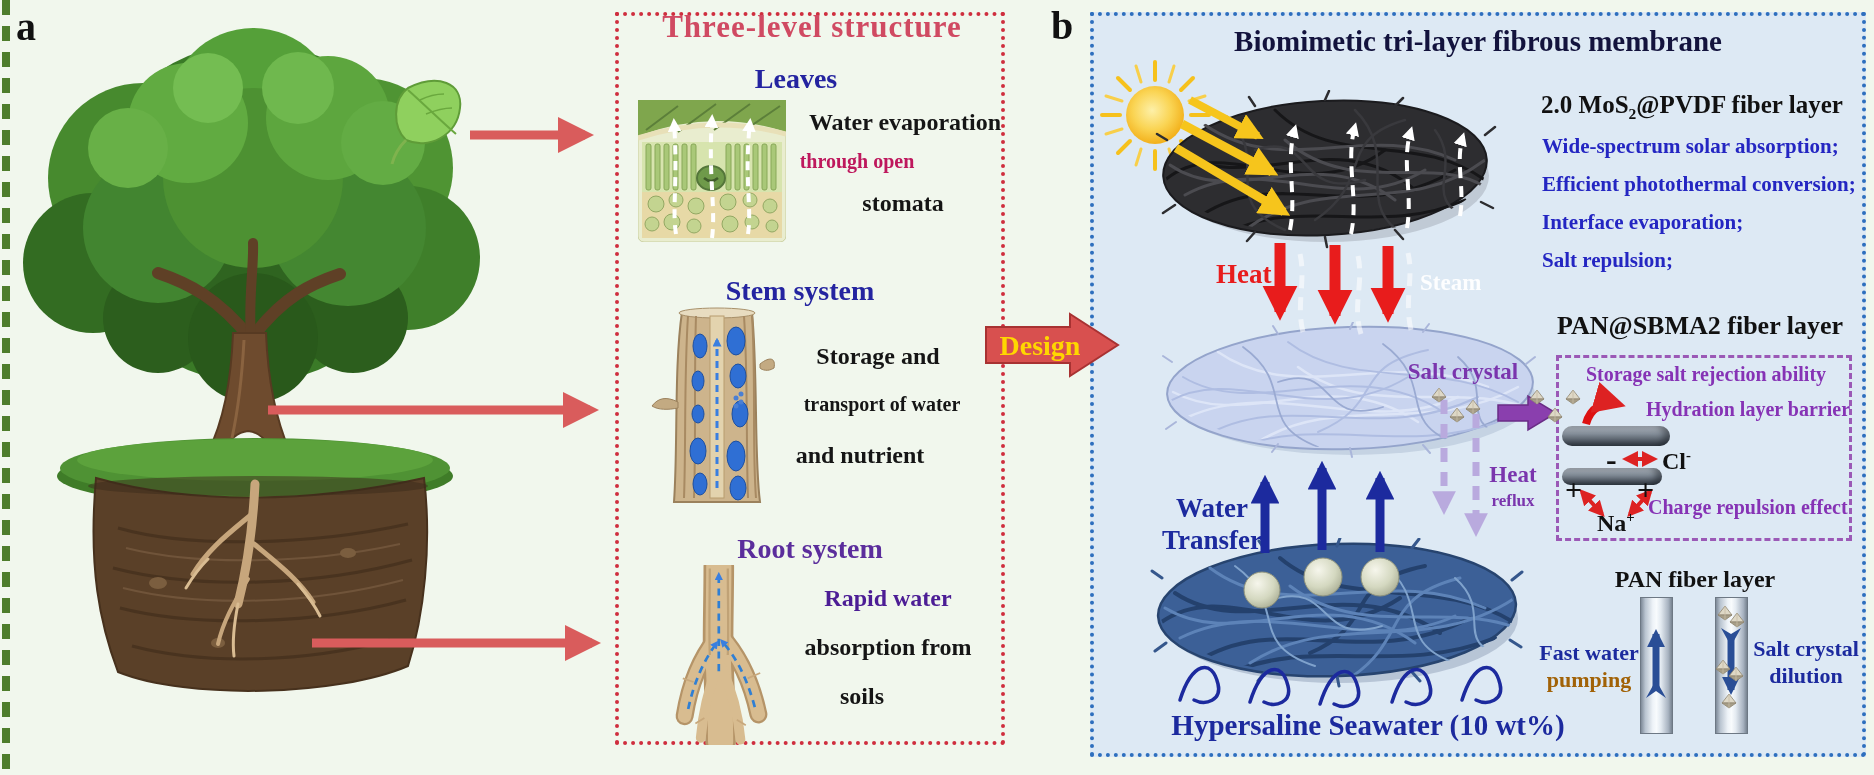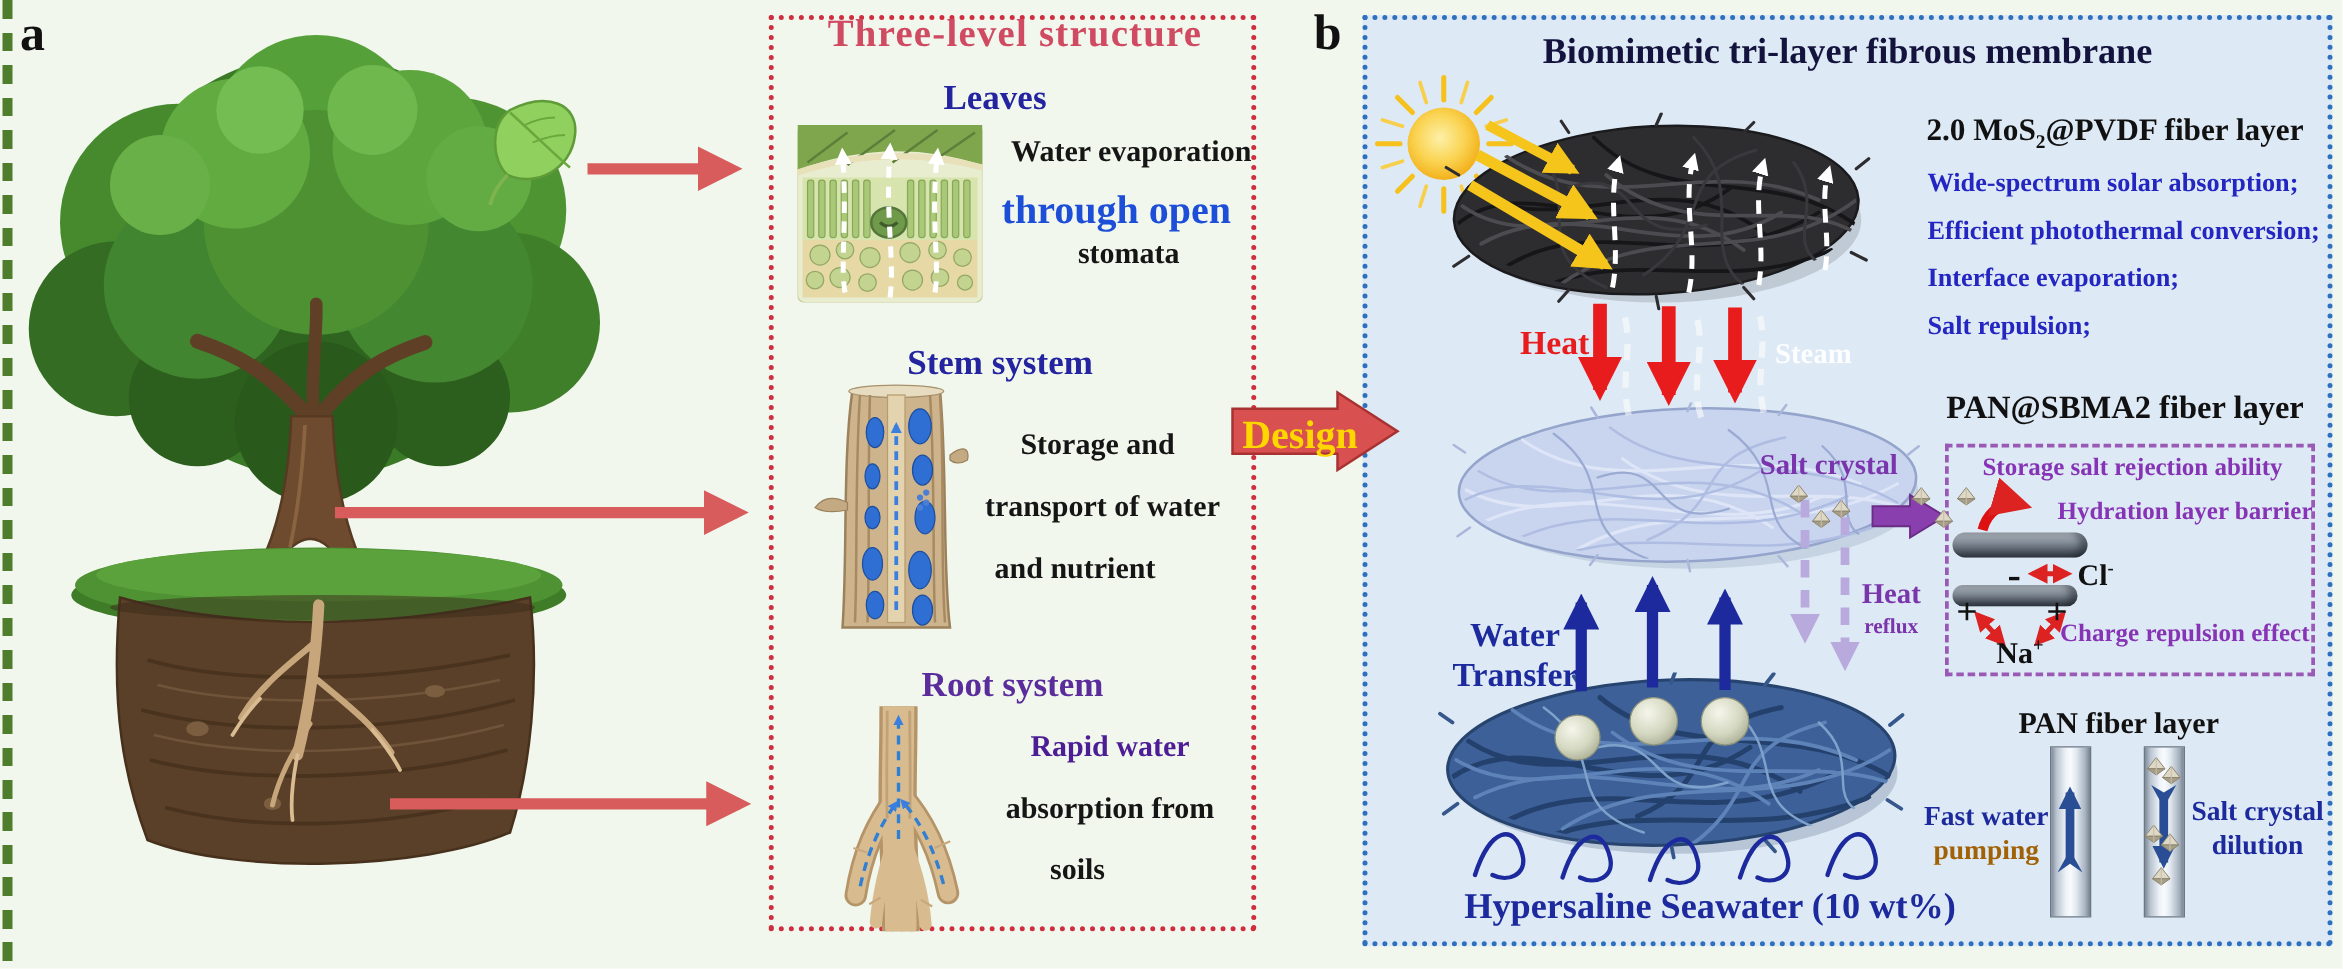--- a/index.html
+++ b/index.html
@@ -481,34 +481,34 @@
     </g>
   </svg>
 
   <div class="t" style="left:16px;top:6px;font-size:40px;color:#111;">a</div>
   <div class="t" style="left:1051px;top:5px;font-size:40px;color:#111;">b</div>
 
   <div class="t c" style="left:812px;top:11px;font-size:31px;color:#d04a62;letter-spacing:1px;">Three-level  structure</div>
 
   <div class="t c" style="left:796px;top:64px;font-size:28px;color:#2424a0;">Leaves</div>
   <div class="t c" style="left:905px;top:110px;font-size:24px;color:#151515;">Water evaporation</div>
-  <div class="t c" style="left:893px;top:151px;font-size:32px;color:#1d4ed8;">through open</div>
+  <div class="t c" style="left:857px;top:151px;font-size:20px;color:#be185d;">through open</div>
   <div class="t c" style="left:903px;top:191px;font-size:24px;color:#151515;">stomata</div>
 
   <div class="t c" style="left:800px;top:276px;font-size:28px;color:#2424a0;">Stem system</div>
   <div class="t c" style="left:878px;top:344px;font-size:24px;color:#151515;">Storage and</div>
-  <div class="t c" style="left:882px;top:394px;font-size:24px;color:#151515;">transport of water</div>
+  <div class="t c" style="left:882px;top:394px;font-size:20px;color:#151515;">transport of water</div>
   <div class="t c" style="left:860px;top:443px;font-size:24px;color:#151515;">and nutrient</div>
 
   <div class="t c" style="left:810px;top:534px;font-size:28px;color:#5b2d9c;">Root system</div>
   <div class="t c" style="left:888px;top:586px;font-size:24px;color:#4c1d95;">Rapid water</div>
   <div class="t c" style="left:888px;top:635px;font-size:24px;color:#151515;">absorption from</div>
   <div class="t c" style="left:862px;top:684px;font-size:24px;color:#151515;">soils</div>
 
-  <div class="t c" style="left:1040px;top:331px;font-size:32px;color:#ffd700;">Design</div>
+  <div class="t c" style="left:1040px;top:331px;font-size:28px;color:#ffd700;">Design</div>
 
   <div class="t c" style="left:1478px;top:26px;font-size:29px;color:#13133d;">Biomimetic tri-layer fibrous membrane</div>
 
   <div class="t c" style="left:1692px;top:92px;font-size:25px;color:#111;">
     <span>2.0 MoS</span><sub>2</sub><span>@PVDF fiber layer</span>
   </div>
   <div class="t" style="left:1542px;top:136px;font-size:21px;color:#2426c2;">Wide-spectrum solar absorption;</div>
   <div class="t" style="left:1542px;top:174px;font-size:21px;color:#2426c2;">Efficient photothermal conversion;</div>
   <div class="t" style="left:1542px;top:212px;font-size:21px;color:#2426c2;">Interface evaporation;</div>
   <div class="t" style="left:1542px;top:250px;font-size:21px;color:#2426c2;">Salt repulsion;</div>

